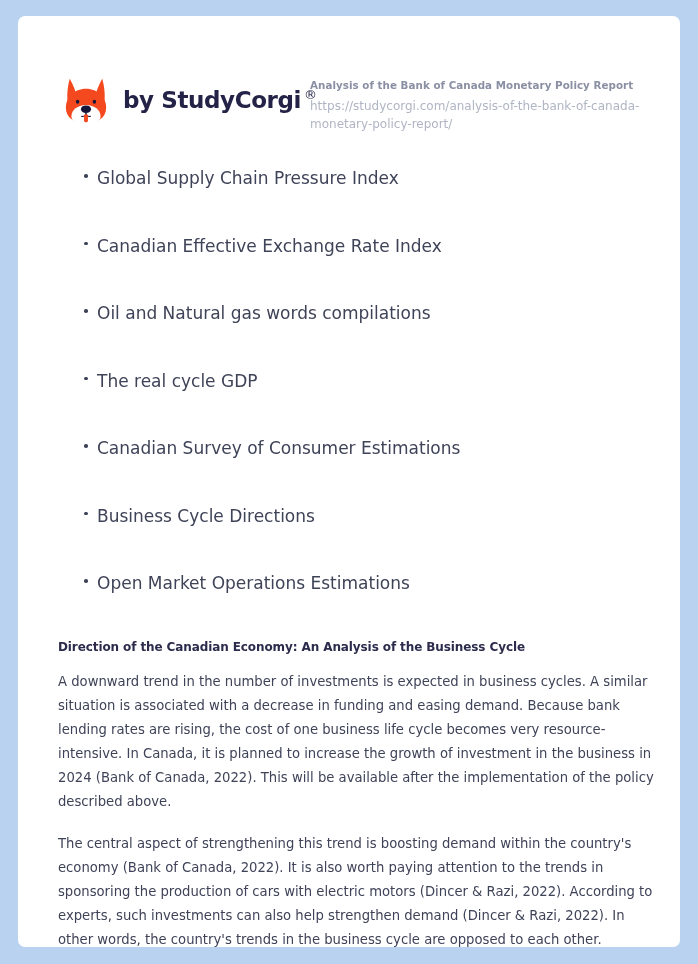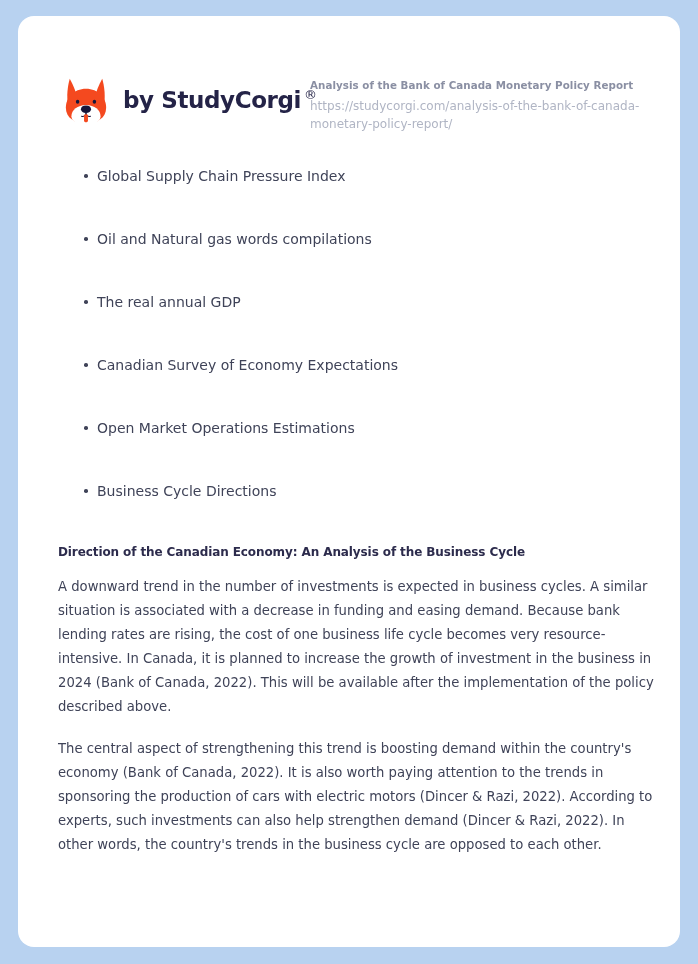--- a/index.html
+++ b/index.html
@@ -15,21 +15,21 @@
     font-family: "DejaVu Sans", sans-serif;
     overflow: hidden;
   }
   .page-card {
     position: absolute;
     left: 18px;
     top: 16px;
     width: 662px;
     height: 931px;
     background: #ffffff;
-    border-radius: 16px;
+    border-radius: 7px;
   }
 
   
   .doc-header {
     position: absolute;
     left: 0;
     top: 0;
     width: 662px;
     height: 126px;
   }
@@ -95,21 +95,21 @@
 
   ul.topic-list {
     list-style: none;
     margin: 0 0 0 0;
     padding: 0;
   }
   ul.topic-list li {
     position: relative;
     padding-left: 39px;
     margin: 0 0 42px 0;
-    font-size: 14px;
+    font-size: 17px;
     color: #3f4358;
     line-height: 1.5;
   }
   ul.topic-list li::before {
     content: "";
     position: absolute;
     left: 26px;
     top: 8px;
     width: 3.5px;
     height: 3.5px;
@@ -170,25 +170,26 @@
       <div class="header-title">Analysis of the Bank of Canada Monetary Policy Report</div>
       <div class="header-url">https://studycorgi.com/analysis-of-the-bank-of-canada-monetary-policy-report/</div>
     </div>
 
   </div>
 
   <div class="doc-body">
 
     <ul class="topic-list">
       <li>Global Supply Chain Pressure Index</li>
+      <li>Canadian Effective Exchange Rate Index</li>
       <li>Oil and Natural gas words compilations</li>
-      <li>The real annual GDP</li>
-      <li>Canadian Survey of Economy Expectations</li>
+      <li>The real cycle GDP</li>
+      <li>Canadian Survey of Consumer Estimations</li>
+      <li>Business Cycle Directions</li>
       <li>Open Market Operations Estimations</li>
-      <li>Business Cycle Directions</li>
     </ul>
 
     <h2 class="section-heading">Direction of the Canadian Economy: An Analysis of the Business Cycle</h2>
     <p class="body-paragraph">A downward trend in the number of investments is expected in business cycles. A similar situation is associated with a decrease in funding and easing demand. Because bank lending rates are rising, the cost of one business life cycle becomes very resource-intensive. In Canada, it is planned to increase the growth of investment in the business in 2024 (Bank of Canada, 2022). This will be available after the implementation of the policy described above.</p>
     <p class="body-paragraph">The central aspect of strengthening this trend is boosting demand within the country's economy (Bank of Canada, 2022). It is also worth paying attention to the trends in sponsoring the production of cars with electric motors (Dincer &amp; Razi, 2022). According to experts, such investments can also help strengthen demand (Dincer &amp; Razi, 2022). In other words, the country's trends in the business cycle are opposed to each other.</p>
 
   </div>
 
 </div>
 

